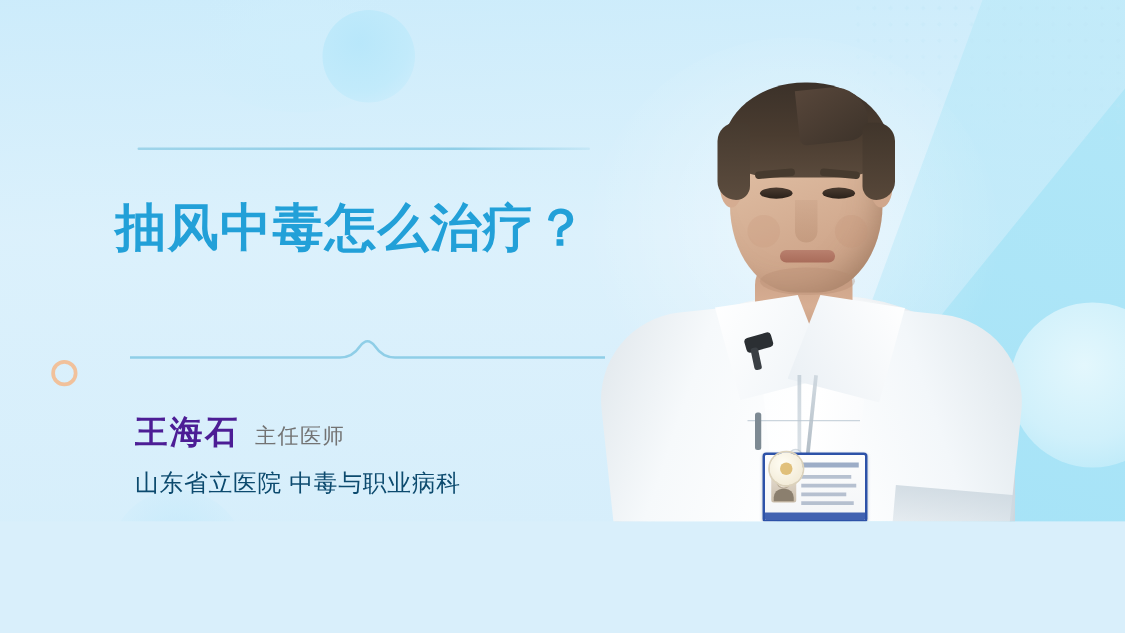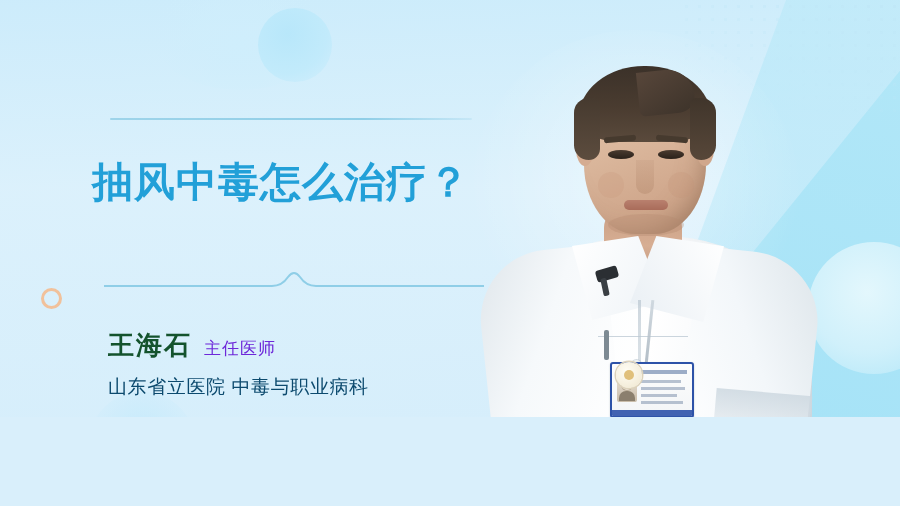--- a/index.html
+++ b/index.html
@@ -58,22 +58,22 @@
     background:linear-gradient(to right,#9ed4ea 0%,#8fcee7 70%,rgba(150,208,232,.25) 100%);
     border-radius:2px;}
 
   .title{position:absolute;left:92px;top:158px;width:430px;
     font-size:41px;line-height:1.18;font-weight:700;color:#22a0d8;
     letter-spacing:1px;white-space:nowrap;}
 
   .rule-wave{position:absolute;left:104px;top:268px;width:380px;height:26px;}
 
   .doc-name-row{position:absolute;left:108px;top:328px;display:flex;align-items:baseline;gap:12px;}
-  .doc-name{font-size:26px;font-weight:700;color:#14532d;letter-spacing:2px;}
-  .doc-rank{font-size:17px;color:#6d28d9;letter-spacing:1px;}
+  .doc-name{font-size:26px;font-weight:700;color:#4c1d95;letter-spacing:2px;}
+  .doc-rank{font-size:17px;color:#737373;letter-spacing:1px;}
   .doc-org{position:absolute;left:108px;top:374px;font-size:19px;color:#0c4a6e;letter-spacing:.6px;white-space:nowrap;}
 
   
   .person{position:absolute;left:452px;top:0;width:400px;height:506px;}
 
   .coat{position:absolute;left:40px;top:236px;width:320px;height:280px;
     background:linear-gradient(100deg,#eef2f5 0%,#fbfdfe 24%,#ffffff 48%,#f3f6f9 74%,#e2e8ed 100%);
     border-radius:150px 150px 16px 16px / 120px 120px 10px 10px;
     box-shadow:inset -26px 0 38px -26px rgba(140,160,175,.55), inset 26px 0 34px -26px rgba(150,168,182,.45);}
   .shoulder-l{position:absolute;left:32px;top:250px;width:130px;height:200px;

